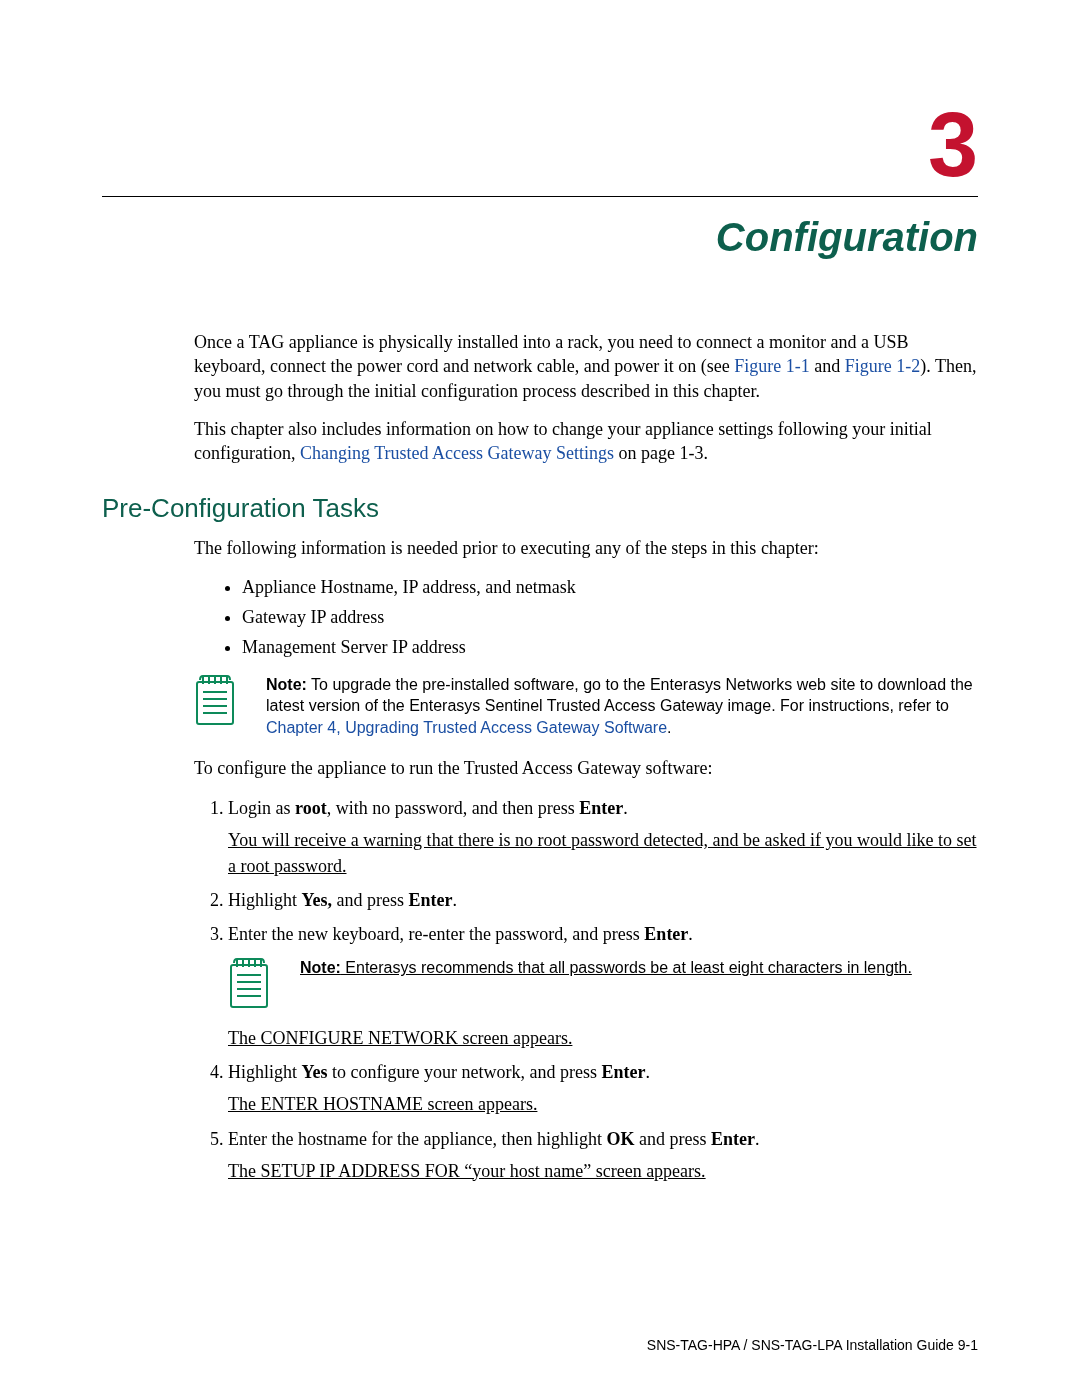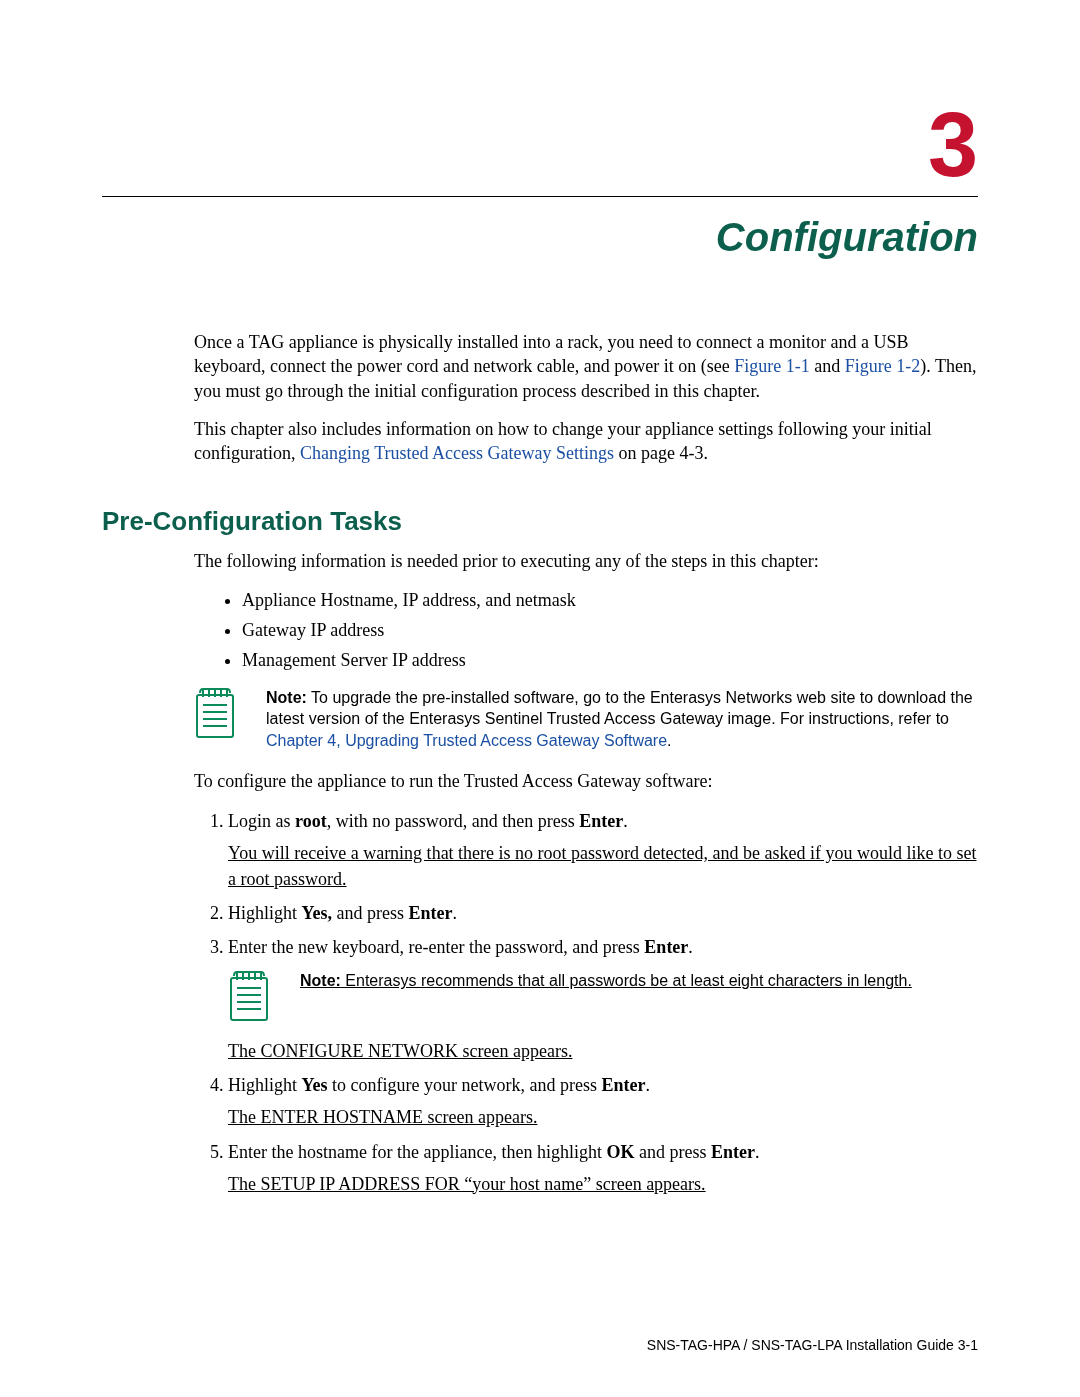--- a/index.html
+++ b/index.html
@@ -43,24 +43,24 @@
   .body {
     margin-left: 92px;
     font-size: 18px;
     line-height: 1.35;
   }
   .body p { margin: 0 0 14px 0; }
   a.xref { color: #1b4fa3; text-decoration: none; }
   h2.section {
     margin-left: 0;
     font-family: Arial, Helvetica, sans-serif;
-    font-weight: 700;
+    font-weight: 400;
     color: #0d5f4d;
     font-size: 26px;
-    margin-top: 41px;
+    margin-top: 28px;
     margin-bottom: 12px;
   }
   ul.bullets {
     margin: 8px 0 14px 0;
     padding-left: 32px;
   }
   ul.bullets li { margin: 6px 16px; font-size: 18px; }
   ol.steps {
     margin: 10px 0 14px 0;
     padding-left: 34px;
@@ -102,21 +102,21 @@
 
   <div class="chapnum">3</div>
   <hr class="toprule">
   <div class="chaptitle">Configuration</div>
 
   <div class="body">
     <p>
       <span>Once a TAG appliance is physically installed into a rack, you need to connect a monitor and a USB keyboard, connect the power cord and network cable, and power it on (see </span><a class="xref" href="#">Figure 1-1</a><span> and </span><a class="xref" href="#">Figure 1-2</a><span>). Then, you must go through the initial configuration process described in this chapter.</span>
     </p>
     <p>
-      <span>This chapter also includes information on how to change your appliance settings following your initial configuration, </span><a class="xref" href="#">Changing Trusted Access Gateway Settings</a><span> on page 4-3.</span>
+      <span>This chapter also includes information on how to change your appliance settings following your initial configuration, </span><a class="xref" href="#">Changing Trusted Access Gateway Settings</a><span> on page 1-3.</span>
     </p>
   </div>
 
   <h2 class="section">Pre-Configuration Tasks</h2>
   <div class="body">
     <p>The following information is needed prior to executing any of the steps in this chapter:</p>
     <ul class="bullets">
       <li>Appliance Hostname, IP address, and netmask</li>
       <li>Gateway IP address</li>
       <li>Management Server IP address</li>
@@ -195,14 +195,14 @@
         <div>The ENTER HOSTNAME screen appears.</div>
       </li>
       <li>
         <span>Enter the hostname for the appliance, then highlight </span><b>OK</b><span> and press </span><b>Enter</b><span>.</span>
         <div>The SETUP IP ADDRESS FOR “your host name” screen appears.</div>
       </li>
     </ol>
 
   </div>
 
-  <div class="footer">SNS-TAG-HPA / SNS-TAG-LPA Installation Guide   3-1</div>
+  <div class="footer">SNS-TAG-HPA / SNS-TAG-LPA Installation Guide   9-1</div>
 </div>
 
 </body></html>

